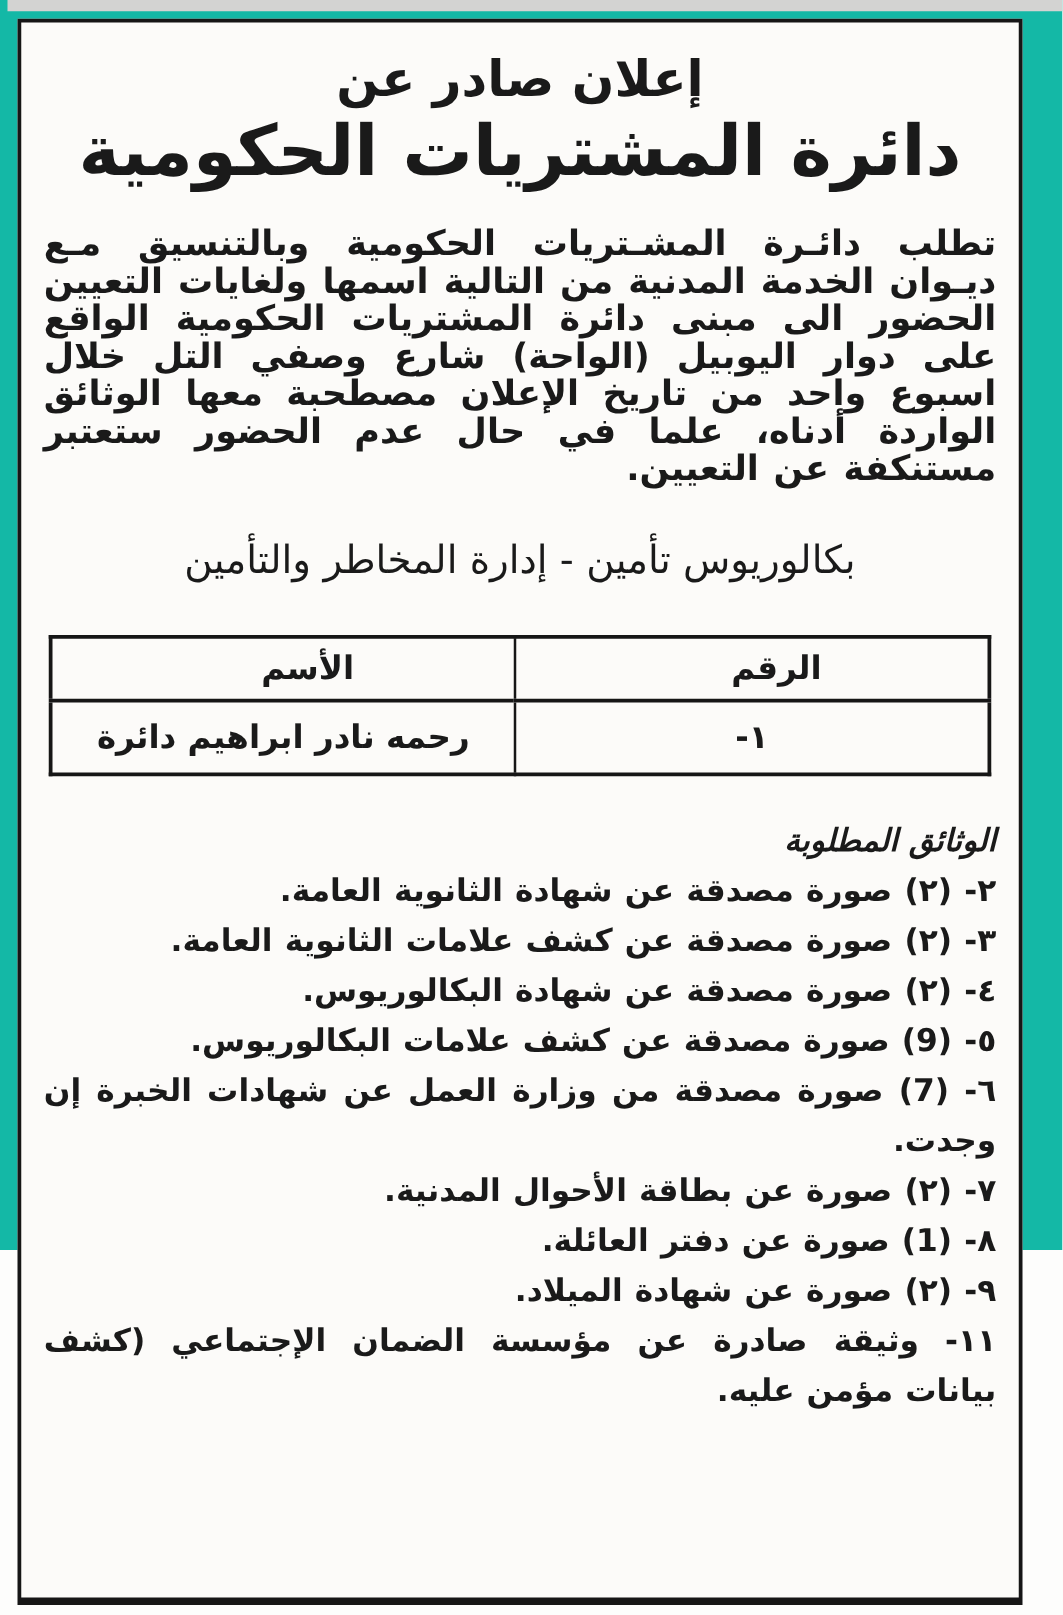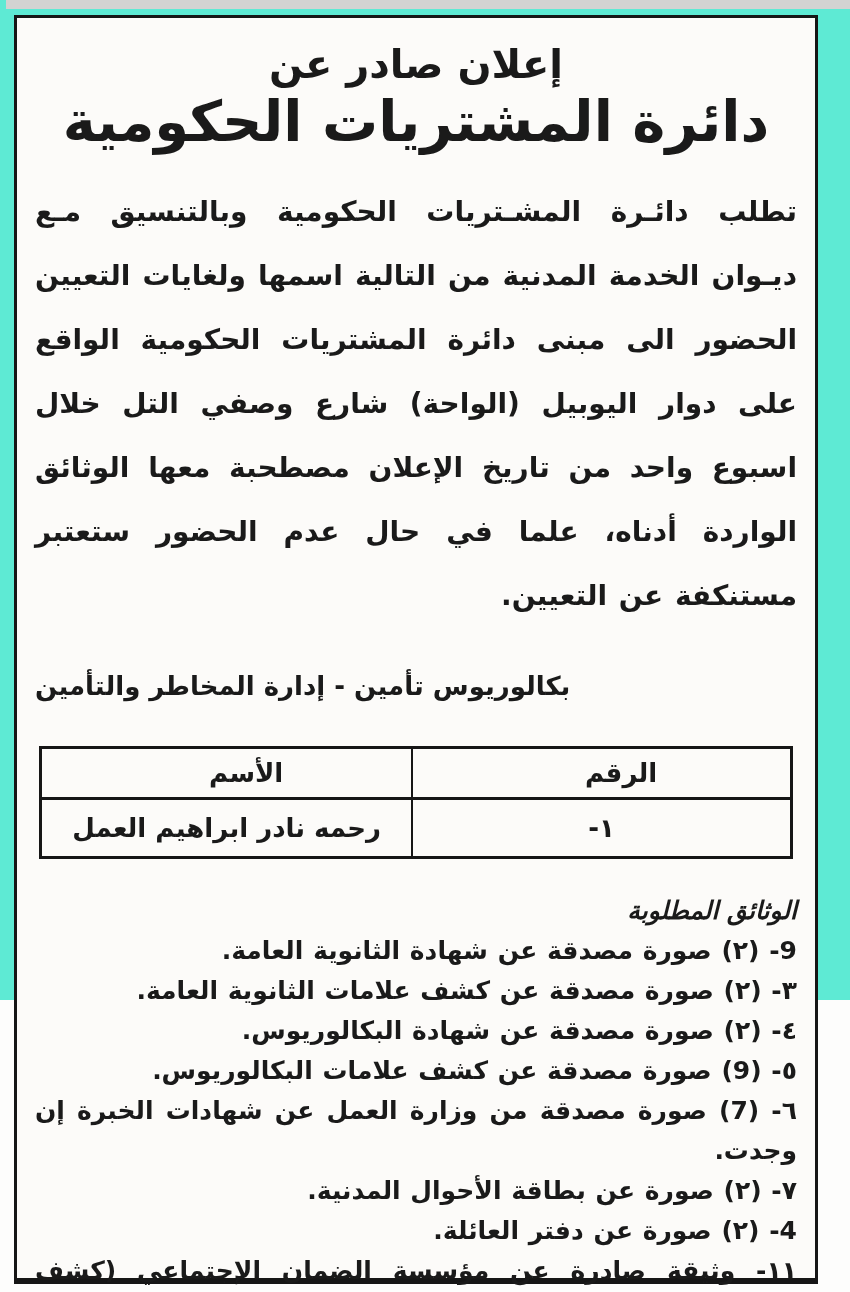--- a/index.html
+++ b/index.html
@@ -9,21 +9,21 @@
     height: 1292px;
     background: #fdfdfc;
     font-family: "DejaVu Sans", sans-serif;
     color: #1a1a1a;
     overflow: hidden;
   }
   .page {
     position: relative;
     width: 850px;
     height: 1000px;
-    background: #5eead4;
+    background: #14b8a6;
   }
   
   .scan-strip {
     position: absolute;
     top: 0; left: 6px; right: 0;
     height: 9px;
     background: #d3d3d2;
   }
   .frame {
     position: absolute;
@@ -49,30 +49,30 @@
   }
   .title-line2 {
     font-size: 56px;
     line-height: 52px;
     margin-top: 6px;
   }
   .body-par {
     margin-top: 32px;
     font-size: 28px;
     font-weight: bold;
-    line-height: 64px;
+    line-height: 30px;
     text-align: justify;
     text-align-last: right;
     word-spacing: 2px;
   }
   .position-heading {
     margin-top: 36px;
-    text-align: left;
-    font-size: 26px;
-    font-weight: bold;
+    text-align: center;
+    font-size: 31px;
+    font-weight: normal;
     line-height: 44px;
   }
   table.applicants {
     margin-top: 38px;
     width: calc(100% - 8px);
     margin-left: 4px;
     margin-right: 4px;
     border-collapse: collapse;
     border: 3px solid #161616;
   }
@@ -123,31 +123,32 @@
     <table class="applicants">
       <thead>
         <tr>
           <th class="col-number">الرقم</th>
           <th class="col-name">الأسم</th>
         </tr>
       </thead>
       <tbody>
         <tr>
           <td>١-</td>
-          <td>رحمه نادر ابراهيم العمل</td>
+          <td>رحمه نادر ابراهيم دائرة</td>
         </tr>
       </tbody>
     </table>
 
     <div class="docs">
       <div class="docs-heading">الوثائق المطلوبة</div>
-      <div class="doc-item">9- (٢) صورة مصدقة عن شهادة الثانوية العامة.</div>
+      <div class="doc-item">٢- (٢) صورة مصدقة عن شهادة الثانوية العامة.</div>
       <div class="doc-item">٣- (٢) صورة مصدقة عن كشف علامات الثانوية العامة.</div>
       <div class="doc-item">٤- (٢) صورة مصدقة عن شهادة البكالوريوس.</div>
       <div class="doc-item">٥- (9) صورة مصدقة عن كشف علامات البكالوريوس.</div>
       <div class="doc-item">٦- (7) صورة مصدقة من وزارة العمل عن شهادات الخبرة إن وجدت.</div>
       <div class="doc-item">٧- (٢) صورة عن بطاقة الأحوال المدنية.</div>
-      <div class="doc-item">4- (٢) صورة عن دفتر العائلة.</div>
+      <div class="doc-item">٨- (1) صورة عن دفتر العائلة.</div>
+      <div class="doc-item">٩- (٢) صورة عن شهادة الميلاد.</div>
       <div class="doc-item">١١- وثيقة صادرة عن مؤسسة الضمان الإجتماعي (كشف بيانات مؤمن عليه.</div>
     </div>
 
   </div>
 </div>
 
 </body></html>

